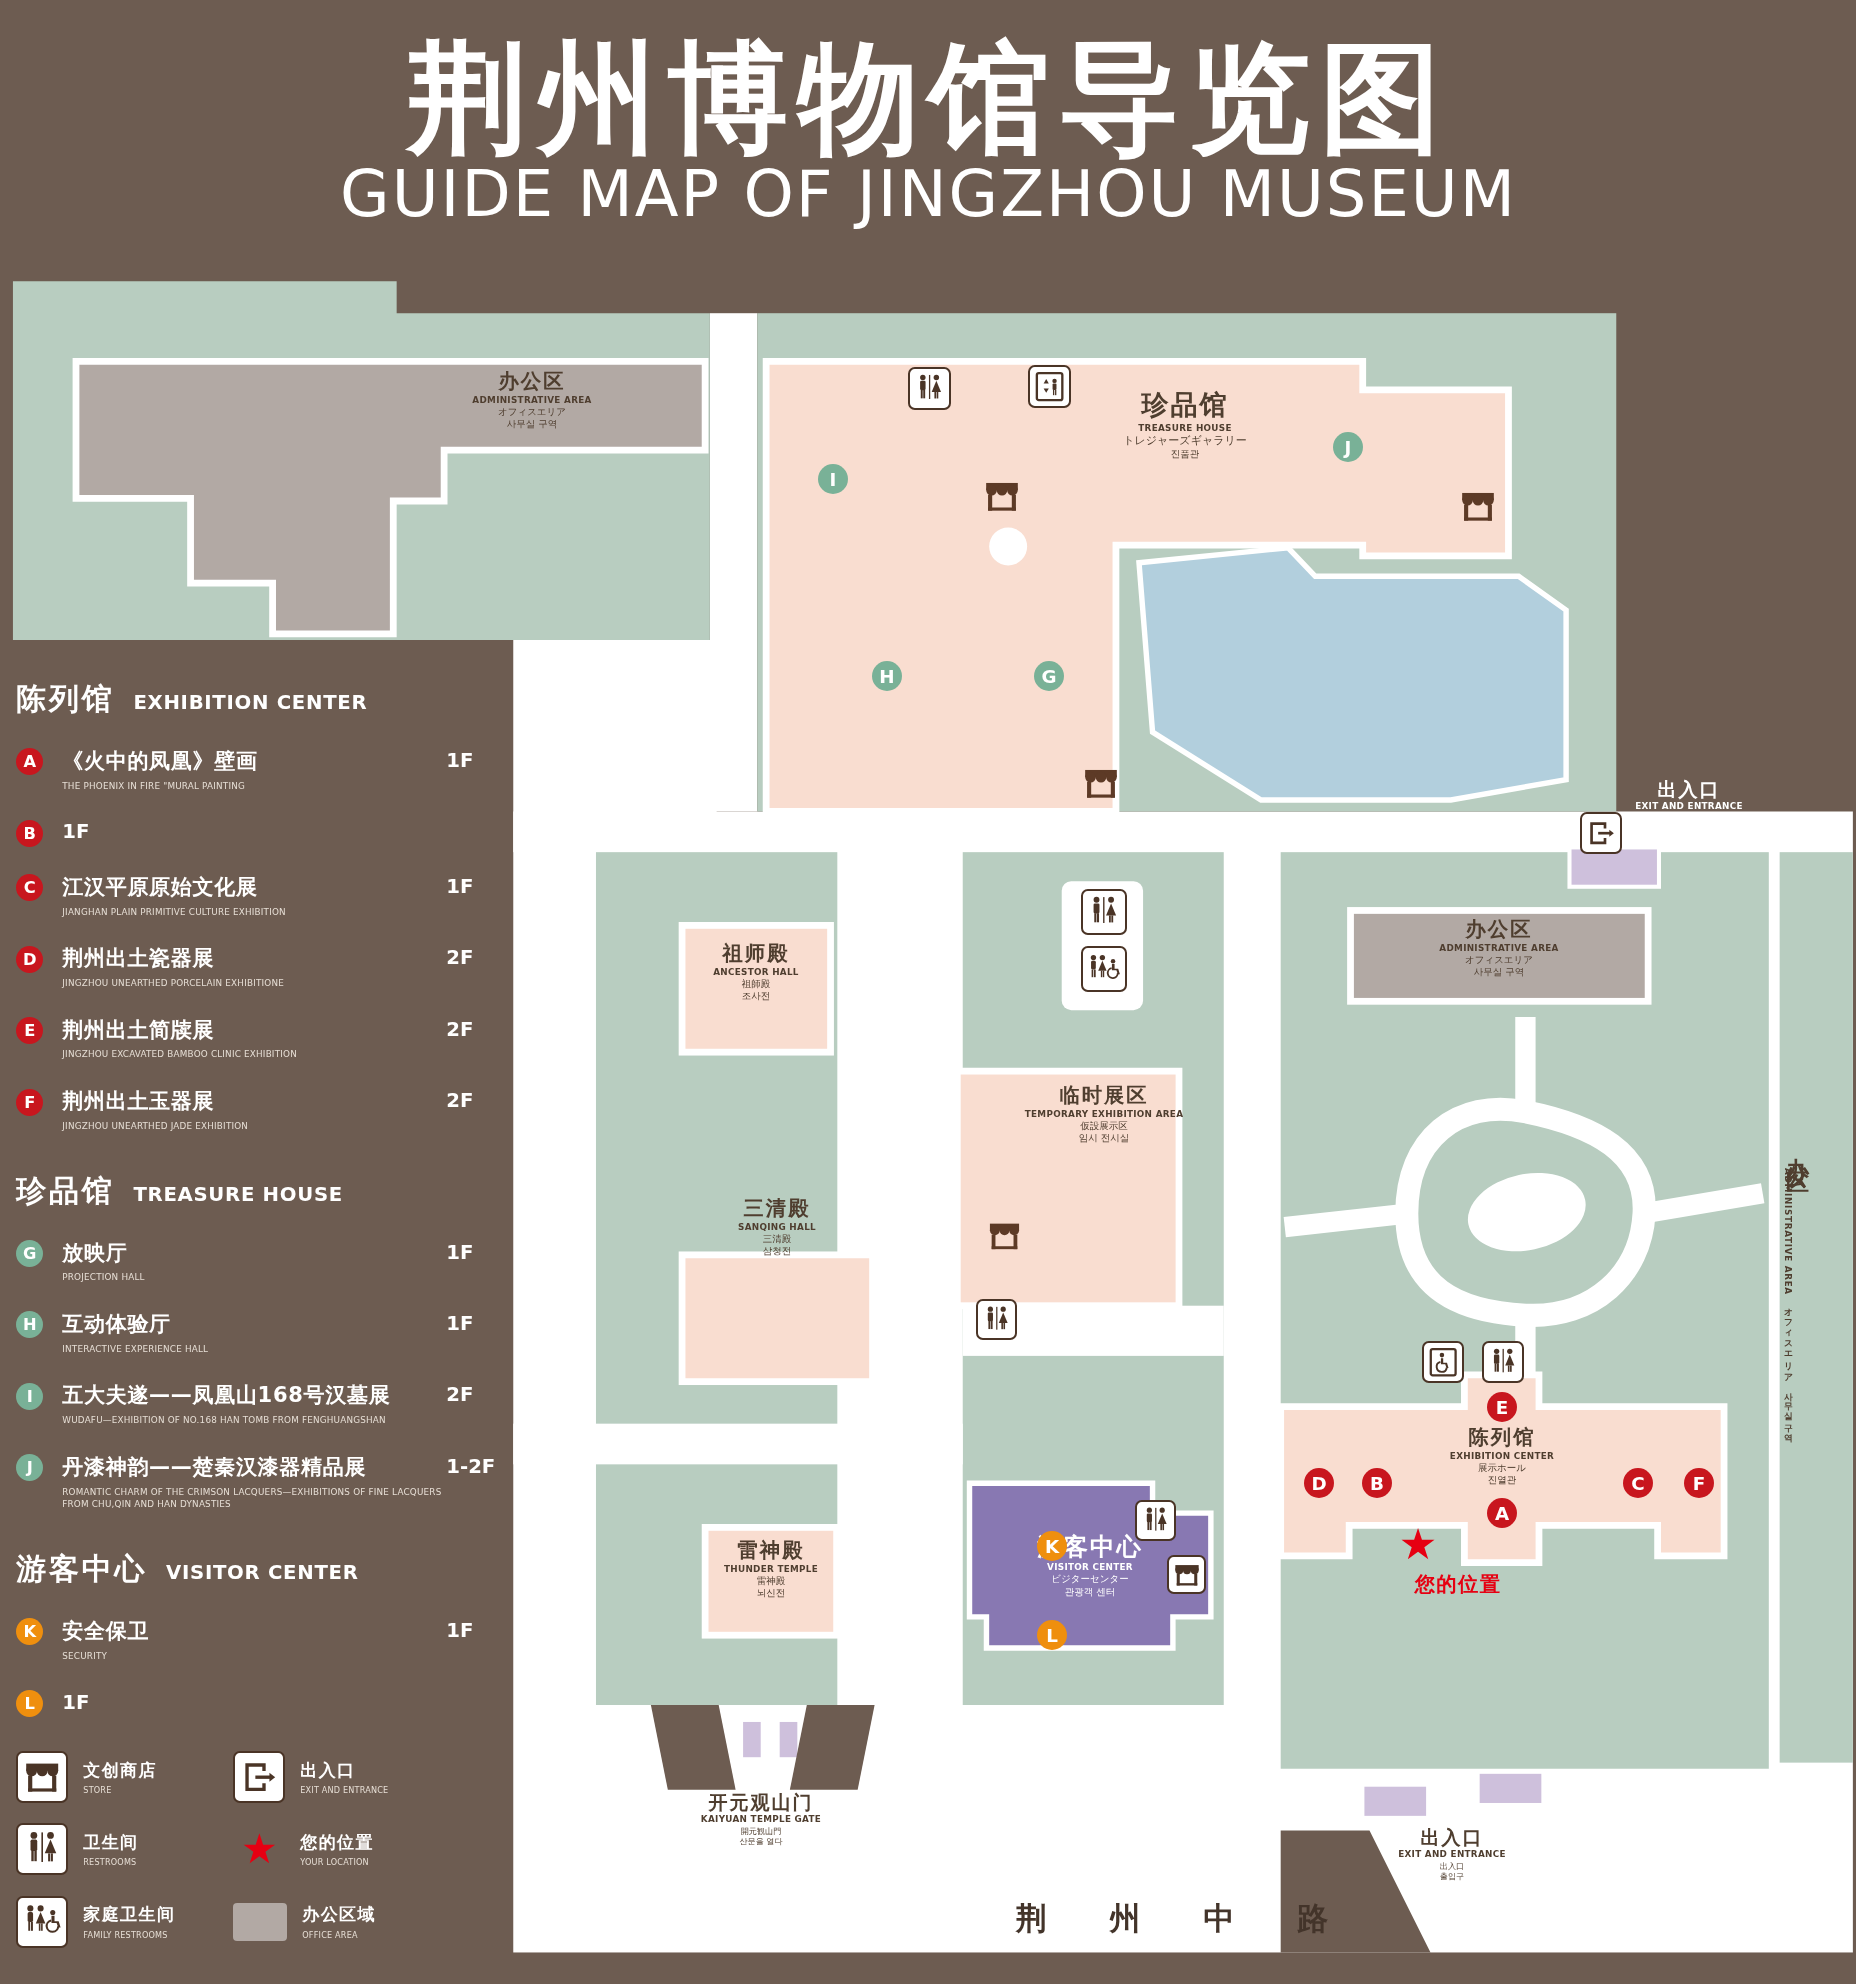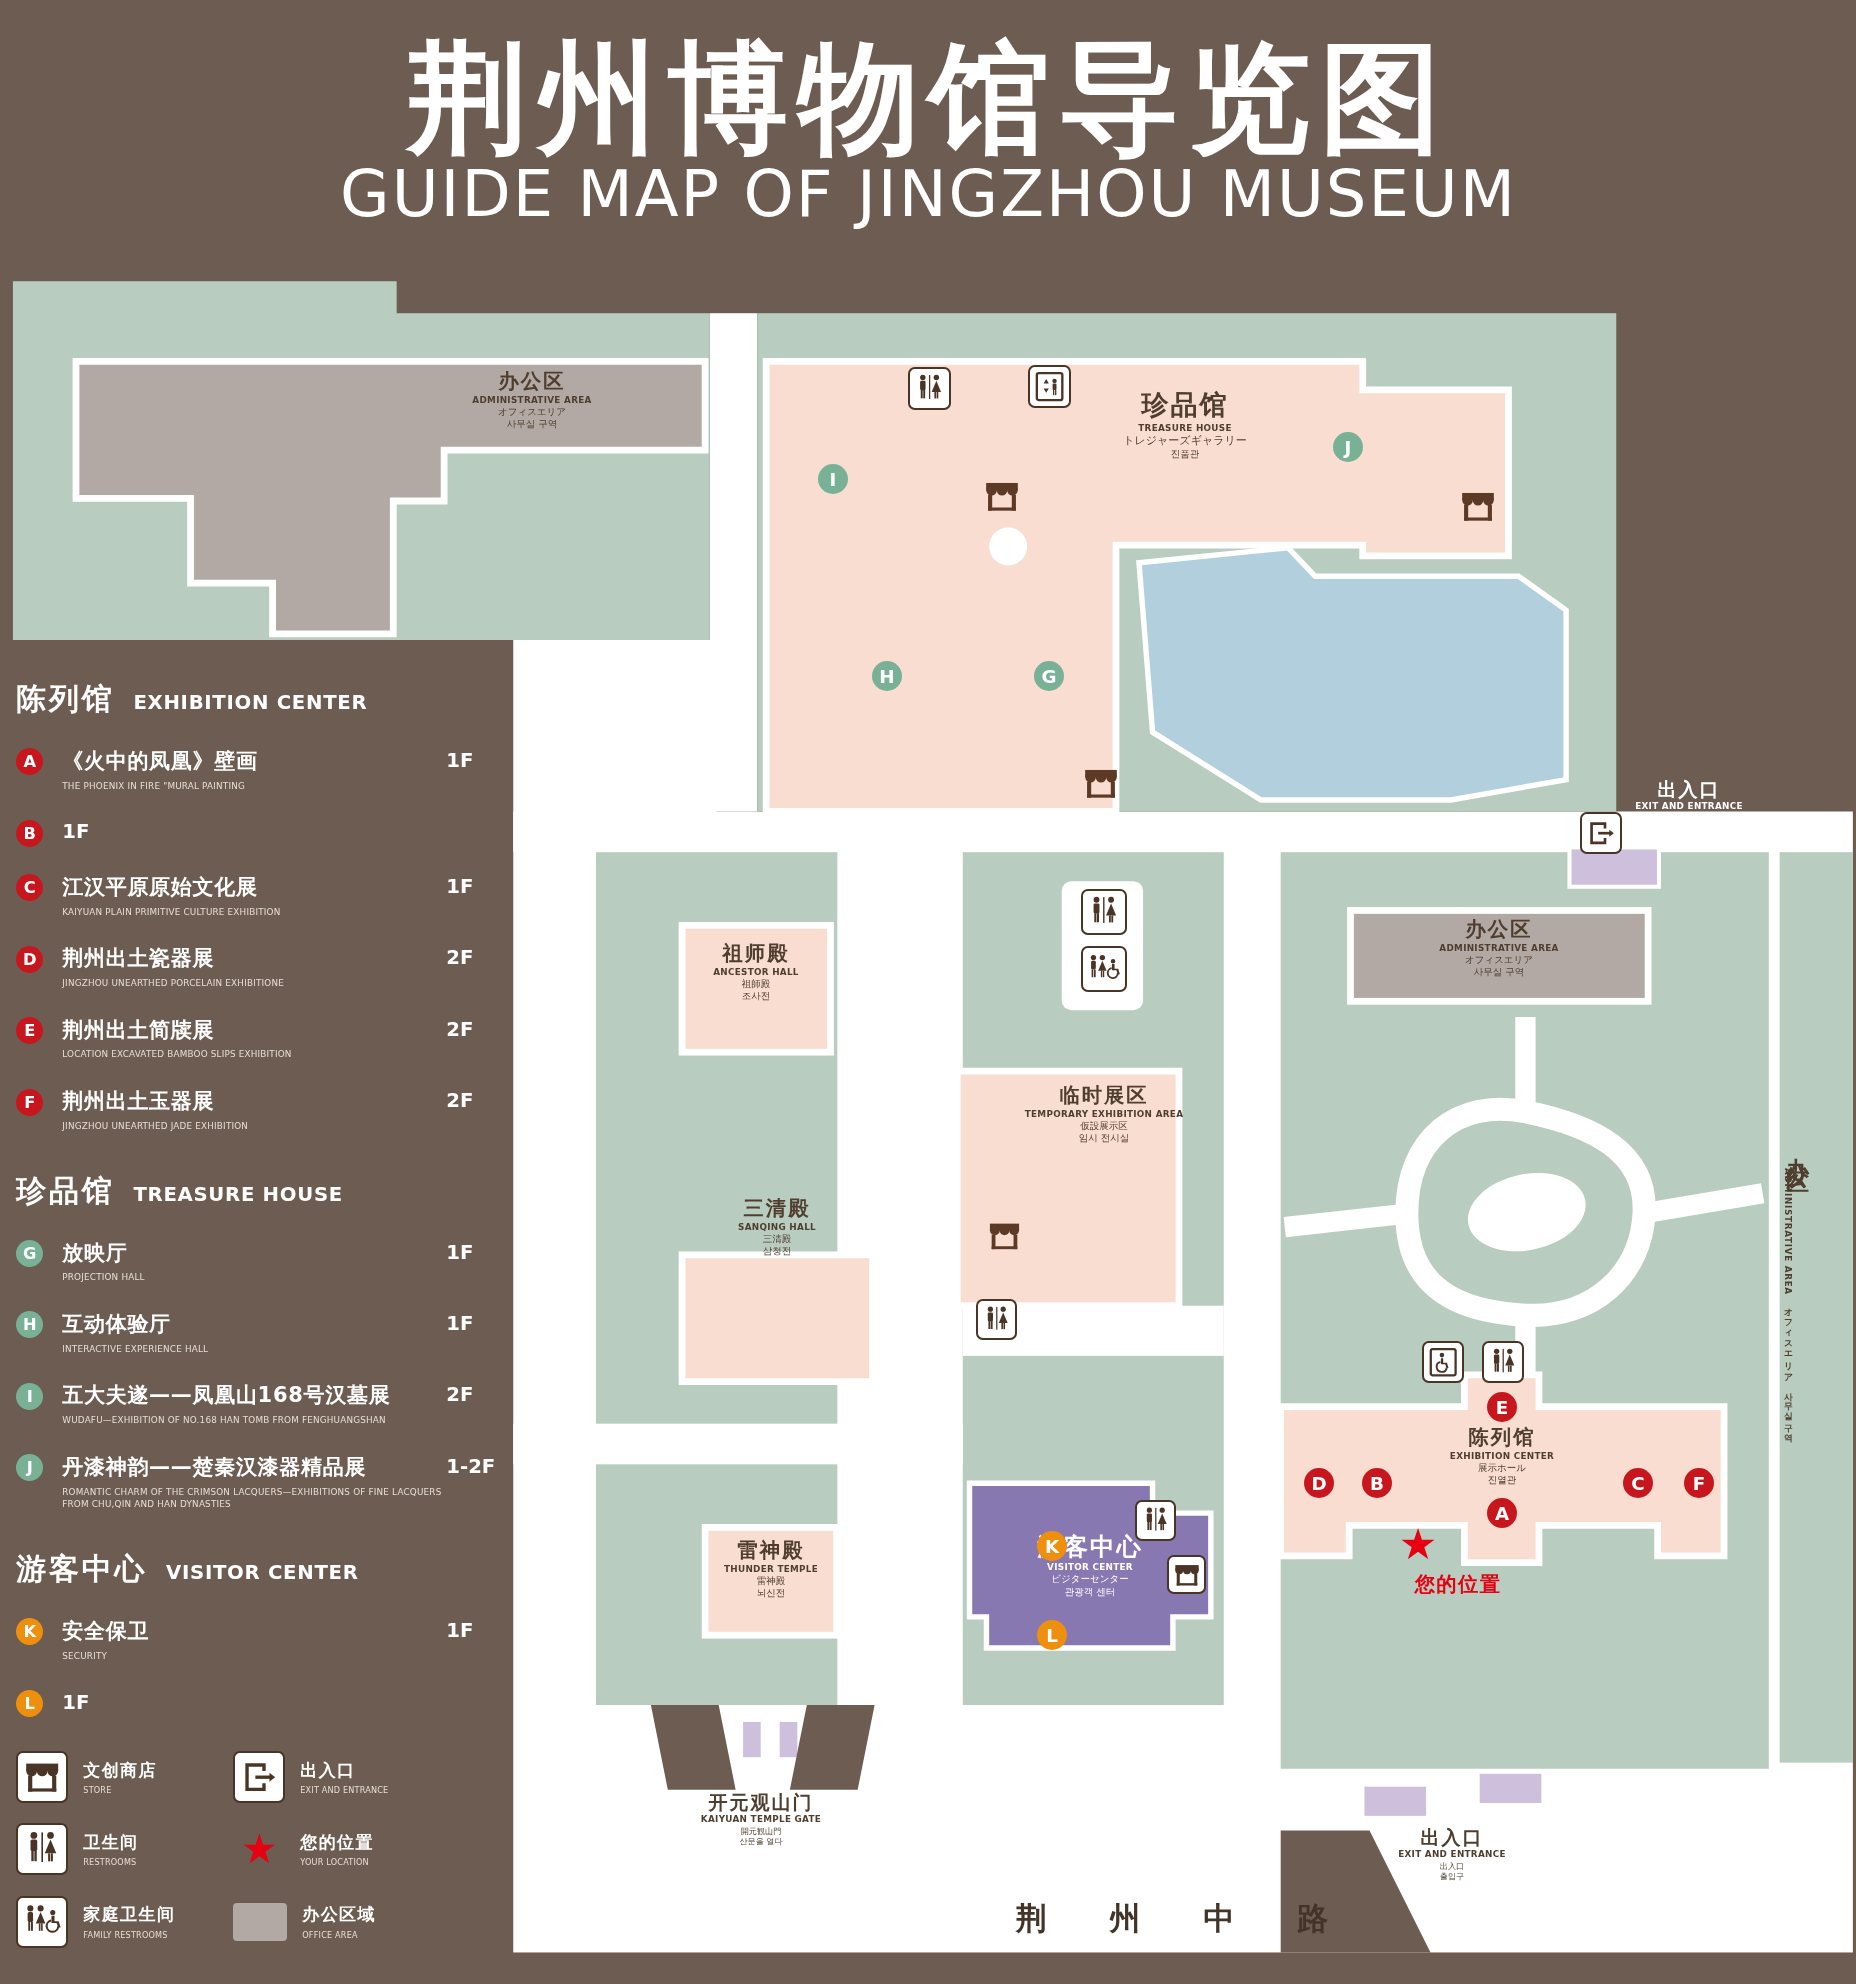--- a/index.html
+++ b/index.html
@@ -418,37 +418,37 @@
       <span class="s-floor">1F</span>
     </div>
     <div class="s-item">
       <span class="s-letter red">B</span>
       <span class="s-floor">1F</span>
     </div>
     <div class="s-item">
       <span class="s-letter red">C</span>
       <span class="s-text">
           <div class="s-zh">江汉平原原始文化展</div>
-          <div class="s-en">KAIYUAN PLAIN PRIMITIVE CULTURE EXHIBITION</div>
+          <div class="s-en">JIANGHAN PLAIN PRIMITIVE CULTURE EXHIBITION</div>
         </span>
       <span class="s-floor">1F</span>
     </div>
     <div class="s-item">
       <span class="s-letter red">D</span>
       <span class="s-text">
           <div class="s-zh">荆州出土瓷器展</div>
           <div class="s-en">JINGZHOU UNEARTHED PORCELAIN EXHIBITIONE</div>
         </span>
       <span class="s-floor">2F</span>
     </div>
     <div class="s-item">
       <span class="s-letter red">E</span>
       <span class="s-text">
           <div class="s-zh">荆州出土简牍展</div>
-          <div class="s-en">LOCATION EXCAVATED BAMBOO SLIPS EXHIBITION</div>
+          <div class="s-en">JINGZHOU EXCAVATED BAMBOO CLINIC EXHIBITION</div>
         </span>
       <span class="s-floor">2F</span>
     </div>
     <div class="s-item">
       <span class="s-letter red">F</span>
       <span class="s-text">
           <div class="s-zh">荆州出土玉器展</div>
           <div class="s-en">JINGZHOU UNEARTHED JADE EXHIBITION</div>
         </span>
       <span class="s-floor">2F</span>

